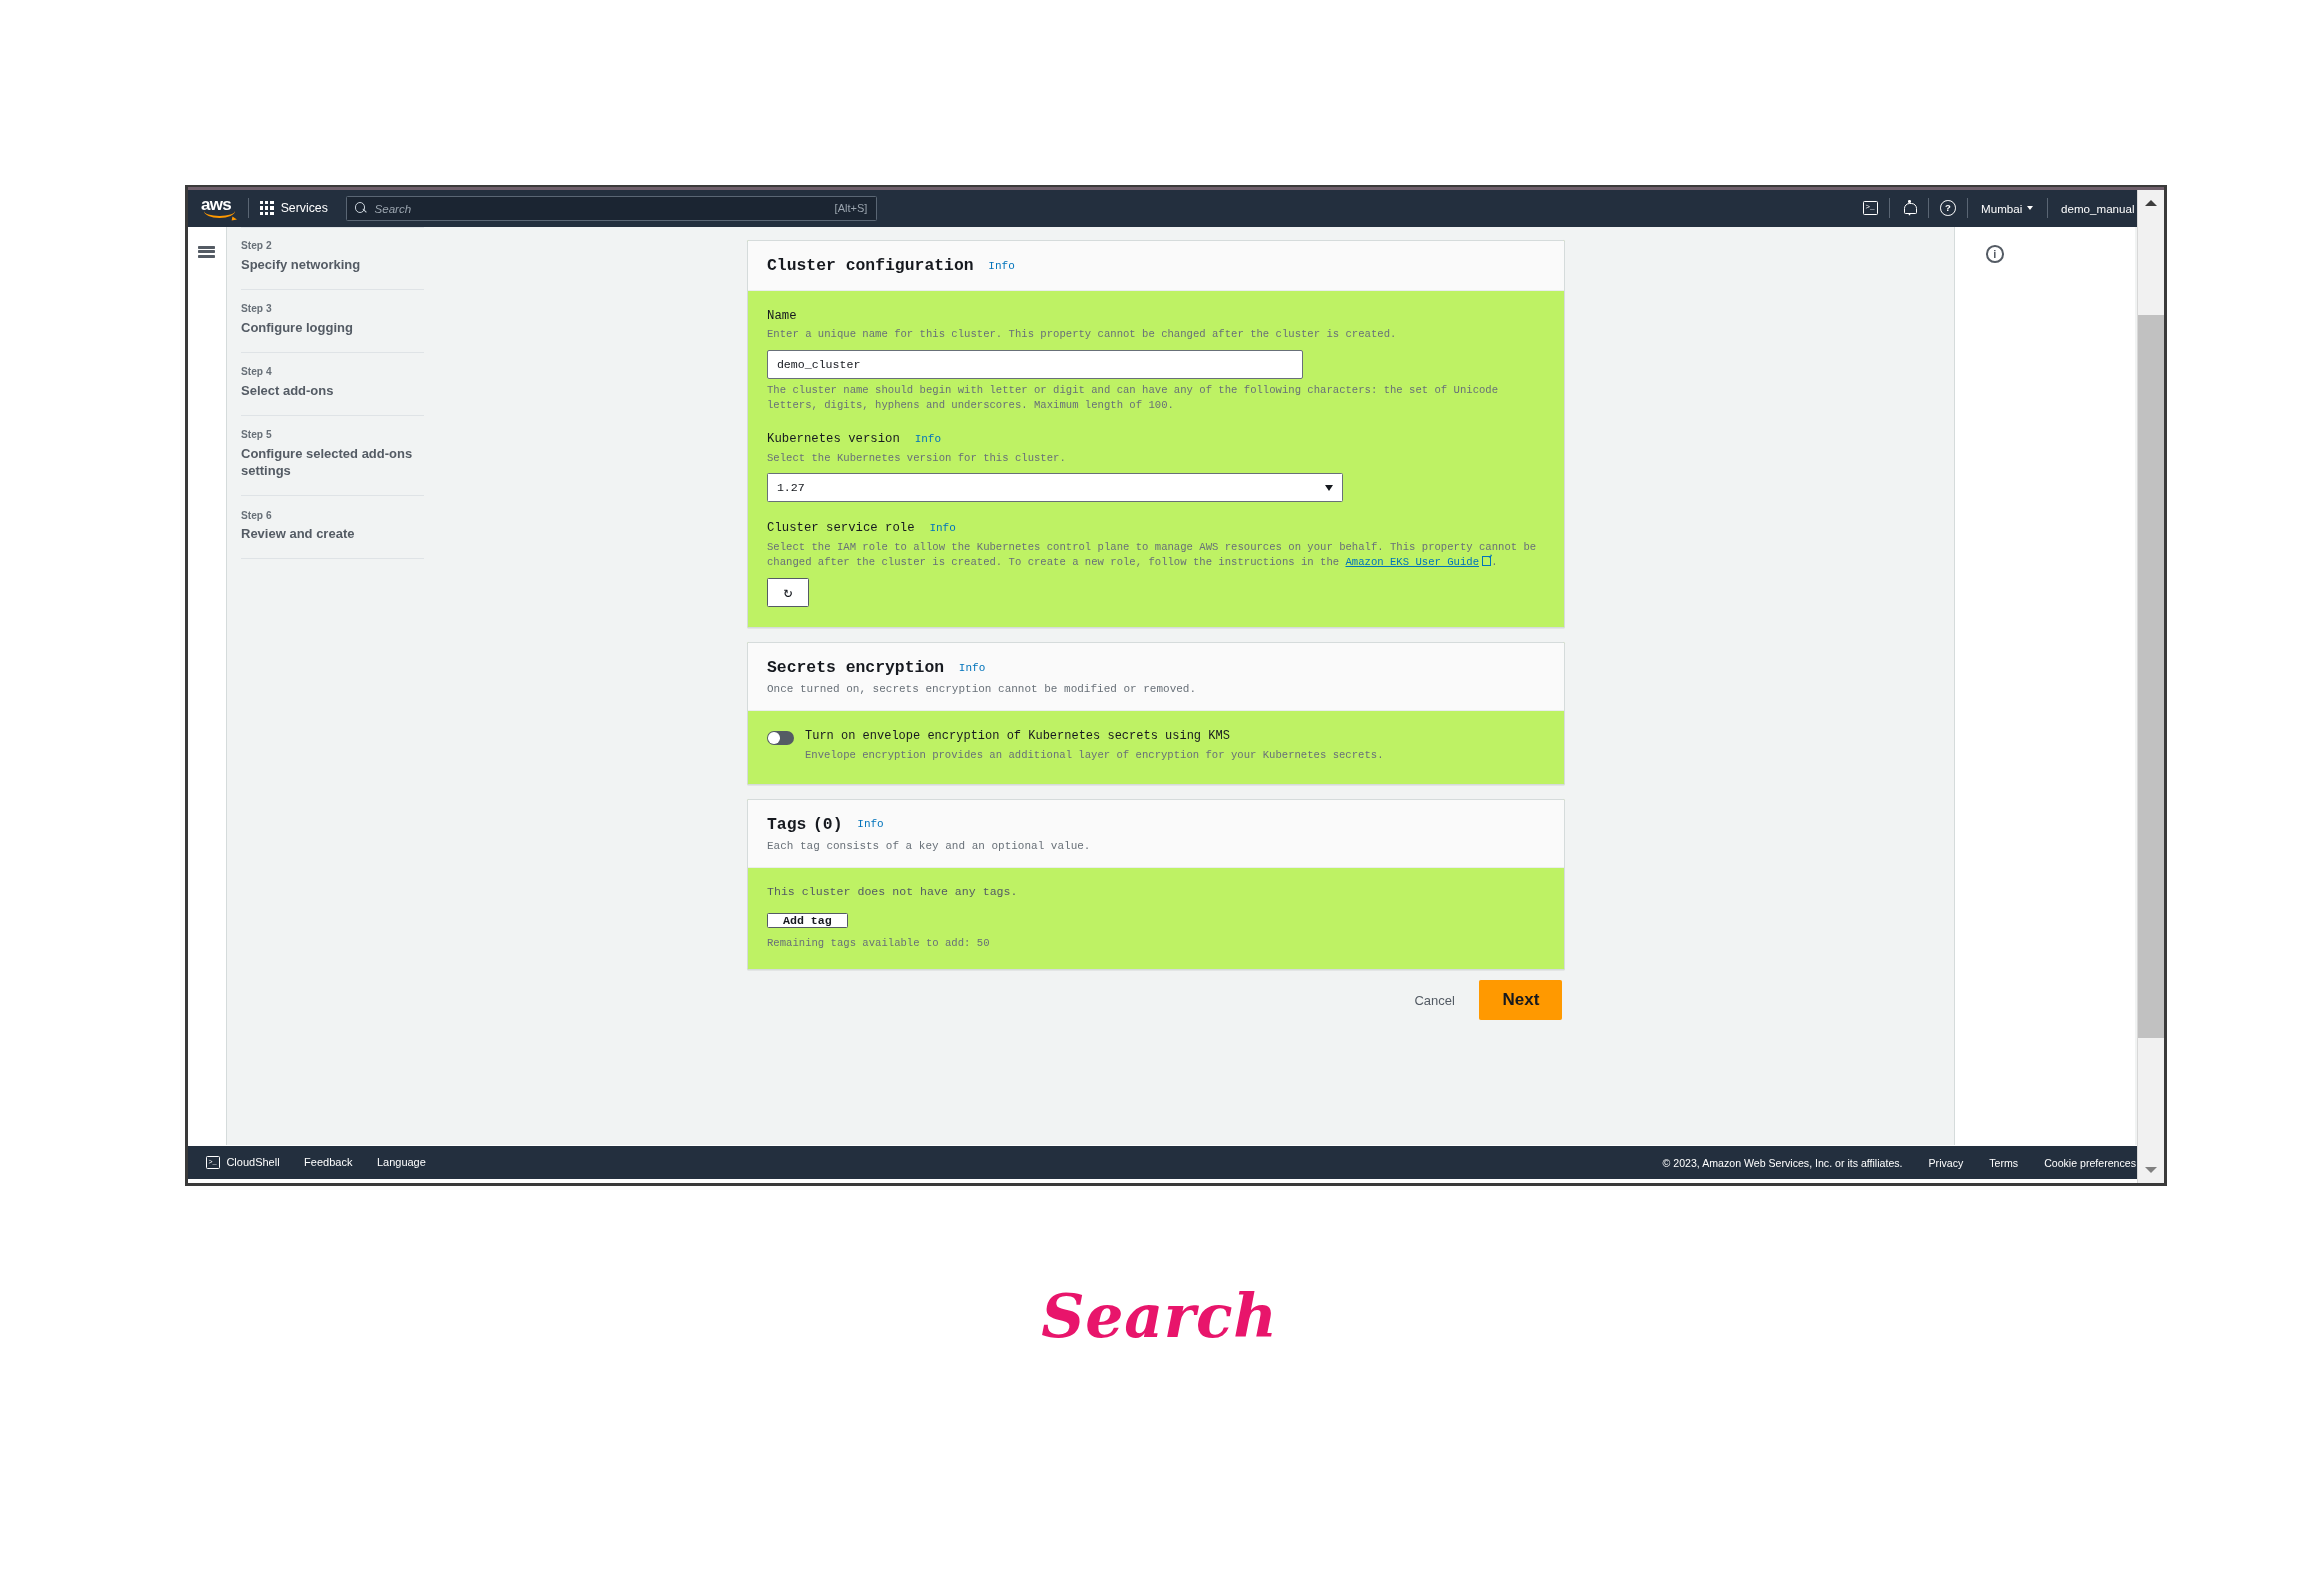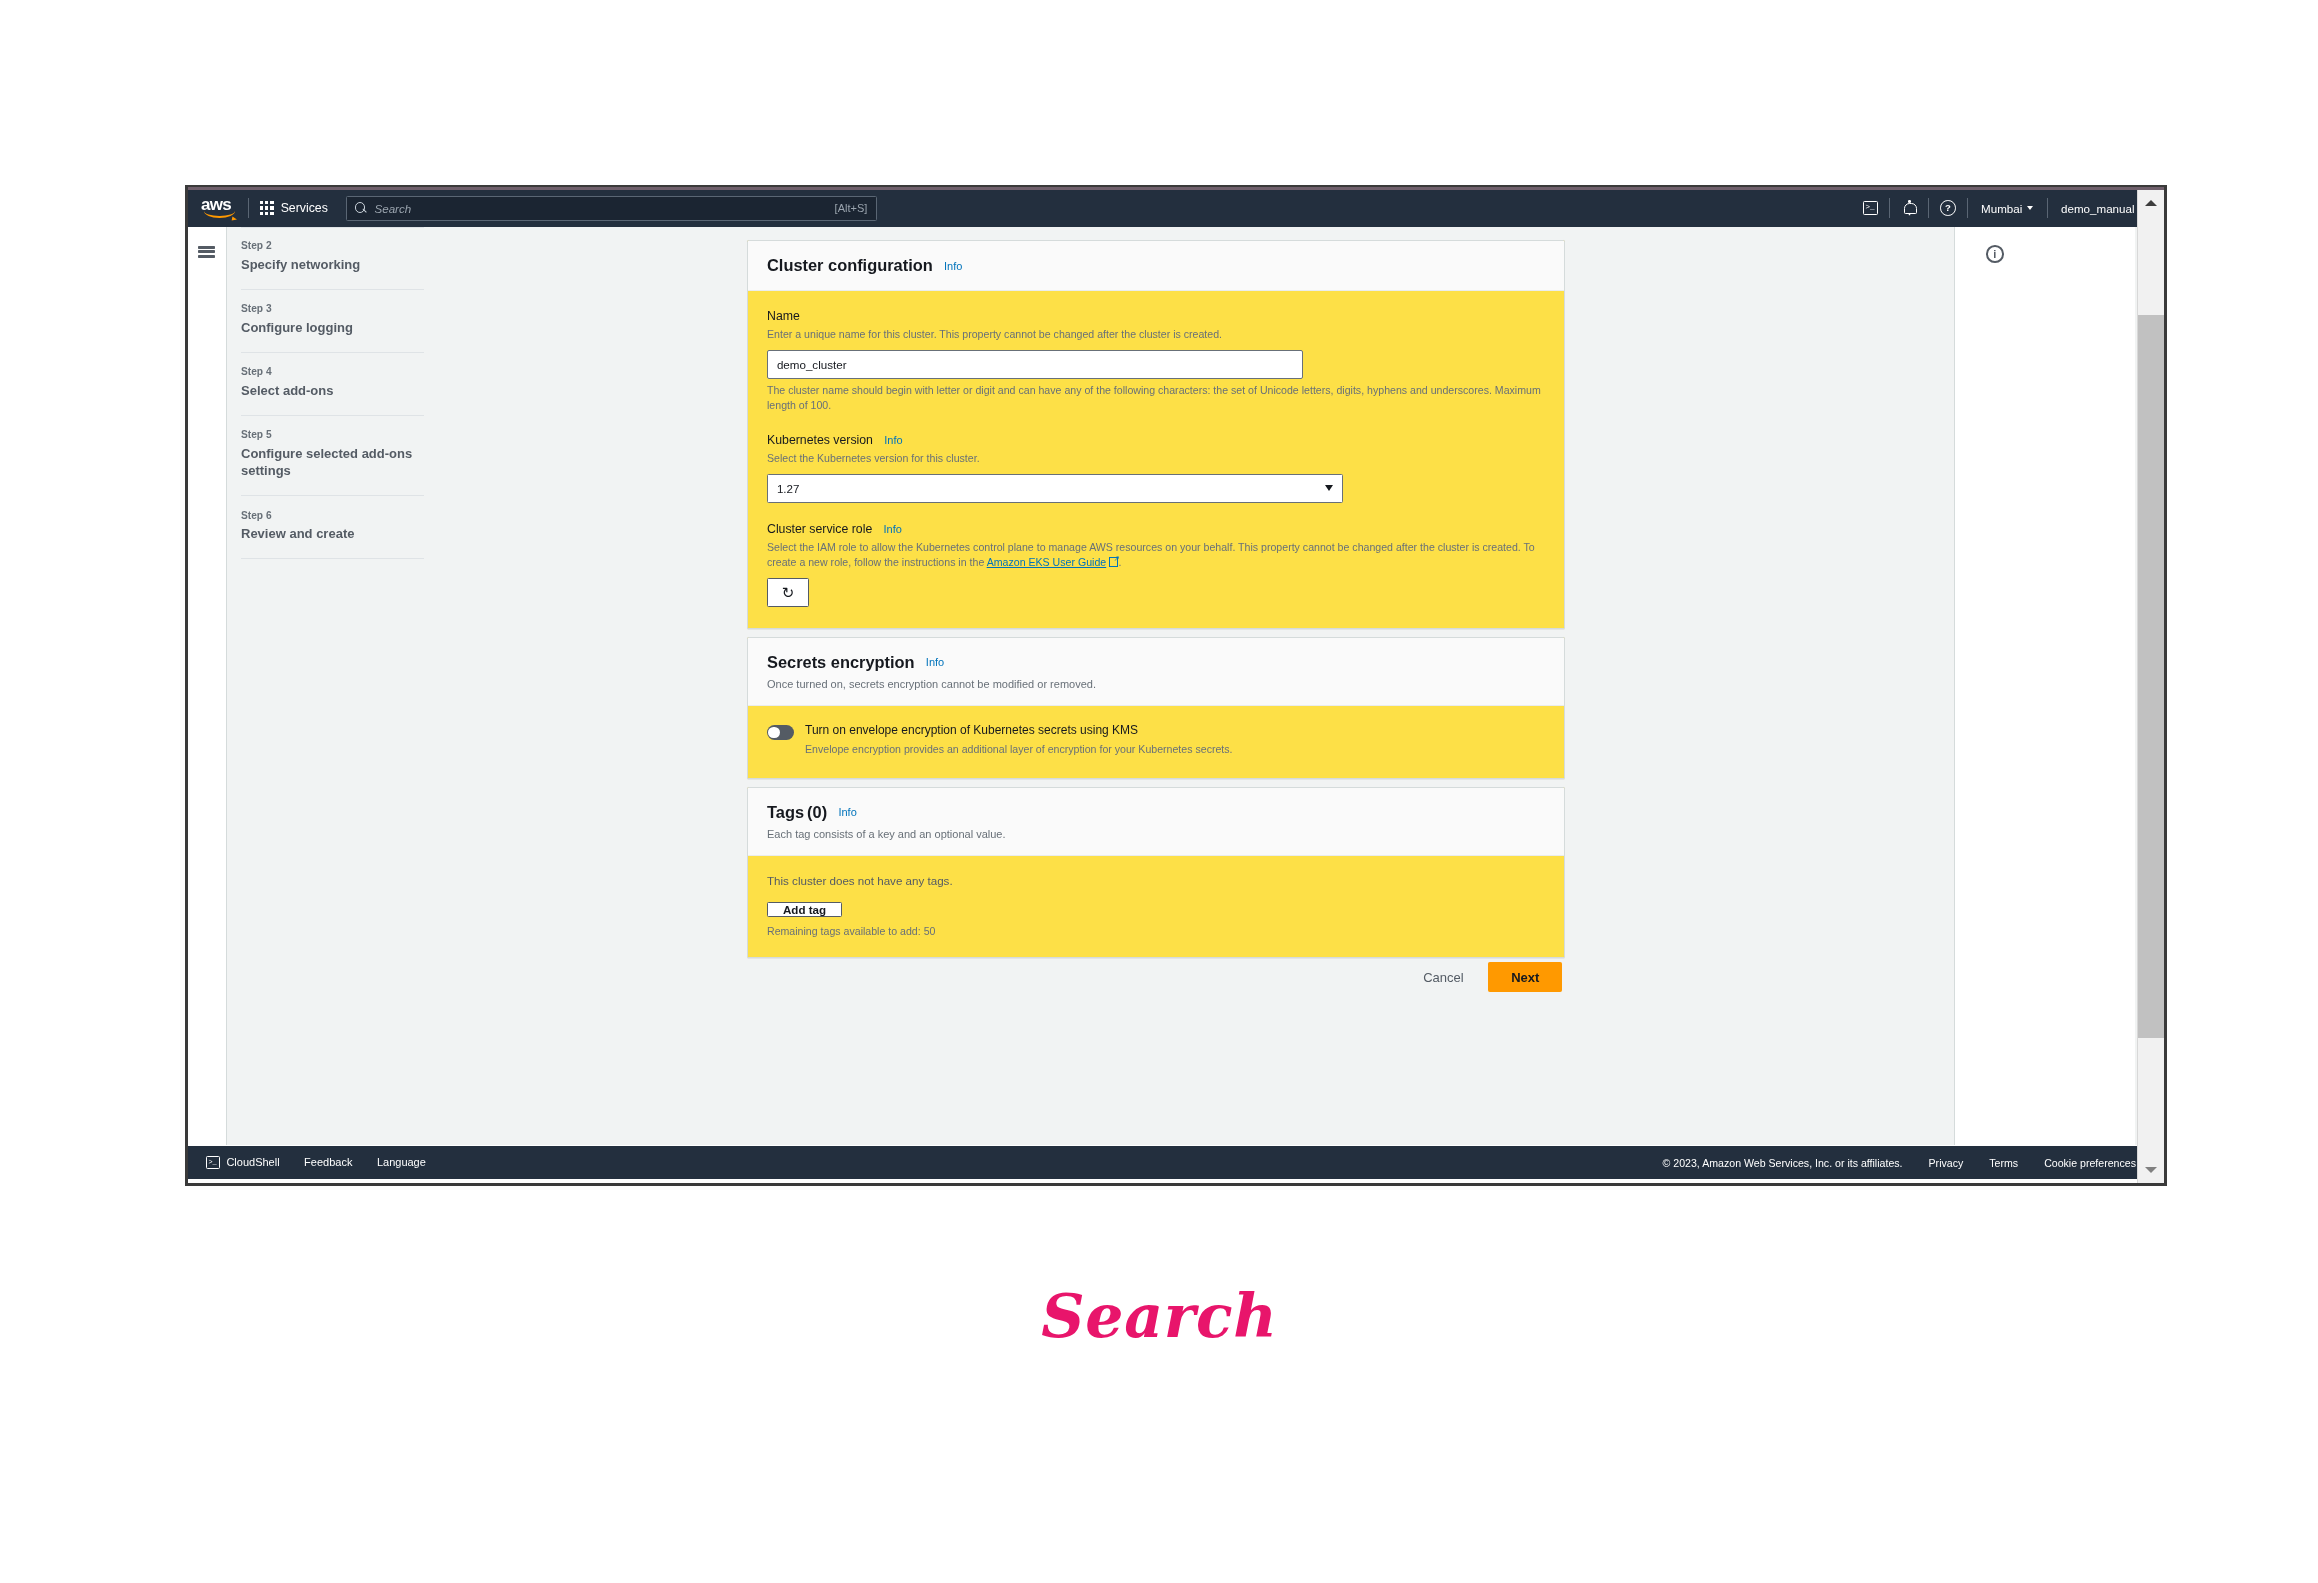--- a/index.html
+++ b/index.html
@@ -167,25 +167,26 @@
   .step-title { font-size: 13px; color: #545b64; line-height: 1.35; }
 
   
   #main-col {
     position: absolute; left: 272px; top: 0;
     width: 1494px; height: 100%;
   }
   #form-wrap { position: absolute; left: 287px; top: 13px; width: 818px; }
 
   .card {
-    background: #fde047;
+    background: #bef264;
     border: 0.7px solid #d5dbdb;
     border-radius: 1.4px;
-    margin-bottom: 8px;
+    margin-bottom: 14px;
     box-shadow: 0 0.7px 0.7px rgba(0,0,0,0.06);
+    font-family: Liberation Mono, monospace;
   }
   .card-head {
     padding: 15px 19px 15px 19px;
     background: #fafafa;
     border-bottom: 0.7px solid #eaeded;
   }
   .card-title {
     font-size: 16.4px; font-weight: bold; color: #16191f;
     display: inline-block; vertical-align: middle;
   }
@@ -266,23 +267,23 @@
   }
   .remaining-text { font-size: 10.6px; color: #687078; margin-top: 8.2px; }
 
   #actions-row {
     display: flex; align-items: center; justify-content: flex-end;
     gap: 24.5px; padding: 0 2.7px 0 0; margin-top: -4.1px;
   }
   #cancel-btn { font-size: 13px; color: #545b64; }
   #next-btn {
     background: #ff9900; border: 0.7px solid #ff9900; border-radius: 1.4px;
-    height: 30px; padding: 0 22px;
+    height: 40px; padding: 0 22px;
     display: inline-flex; align-items: center; justify-content: center;
-    font-size: 13px; font-weight: bold; color: #16191f;
+    font-size: 17px; font-weight: bold; color: #16191f;
   }
 
   
   #helper-panel {
     position: absolute; left: 1766px; top: 0;
     width: 181px; height: 100%;
     background: #ffffff; border-left: 1.4px solid #d5dbdb;
   }
   #helper-info-icon {
     position: absolute; left: 31px; top: 18.4px;

